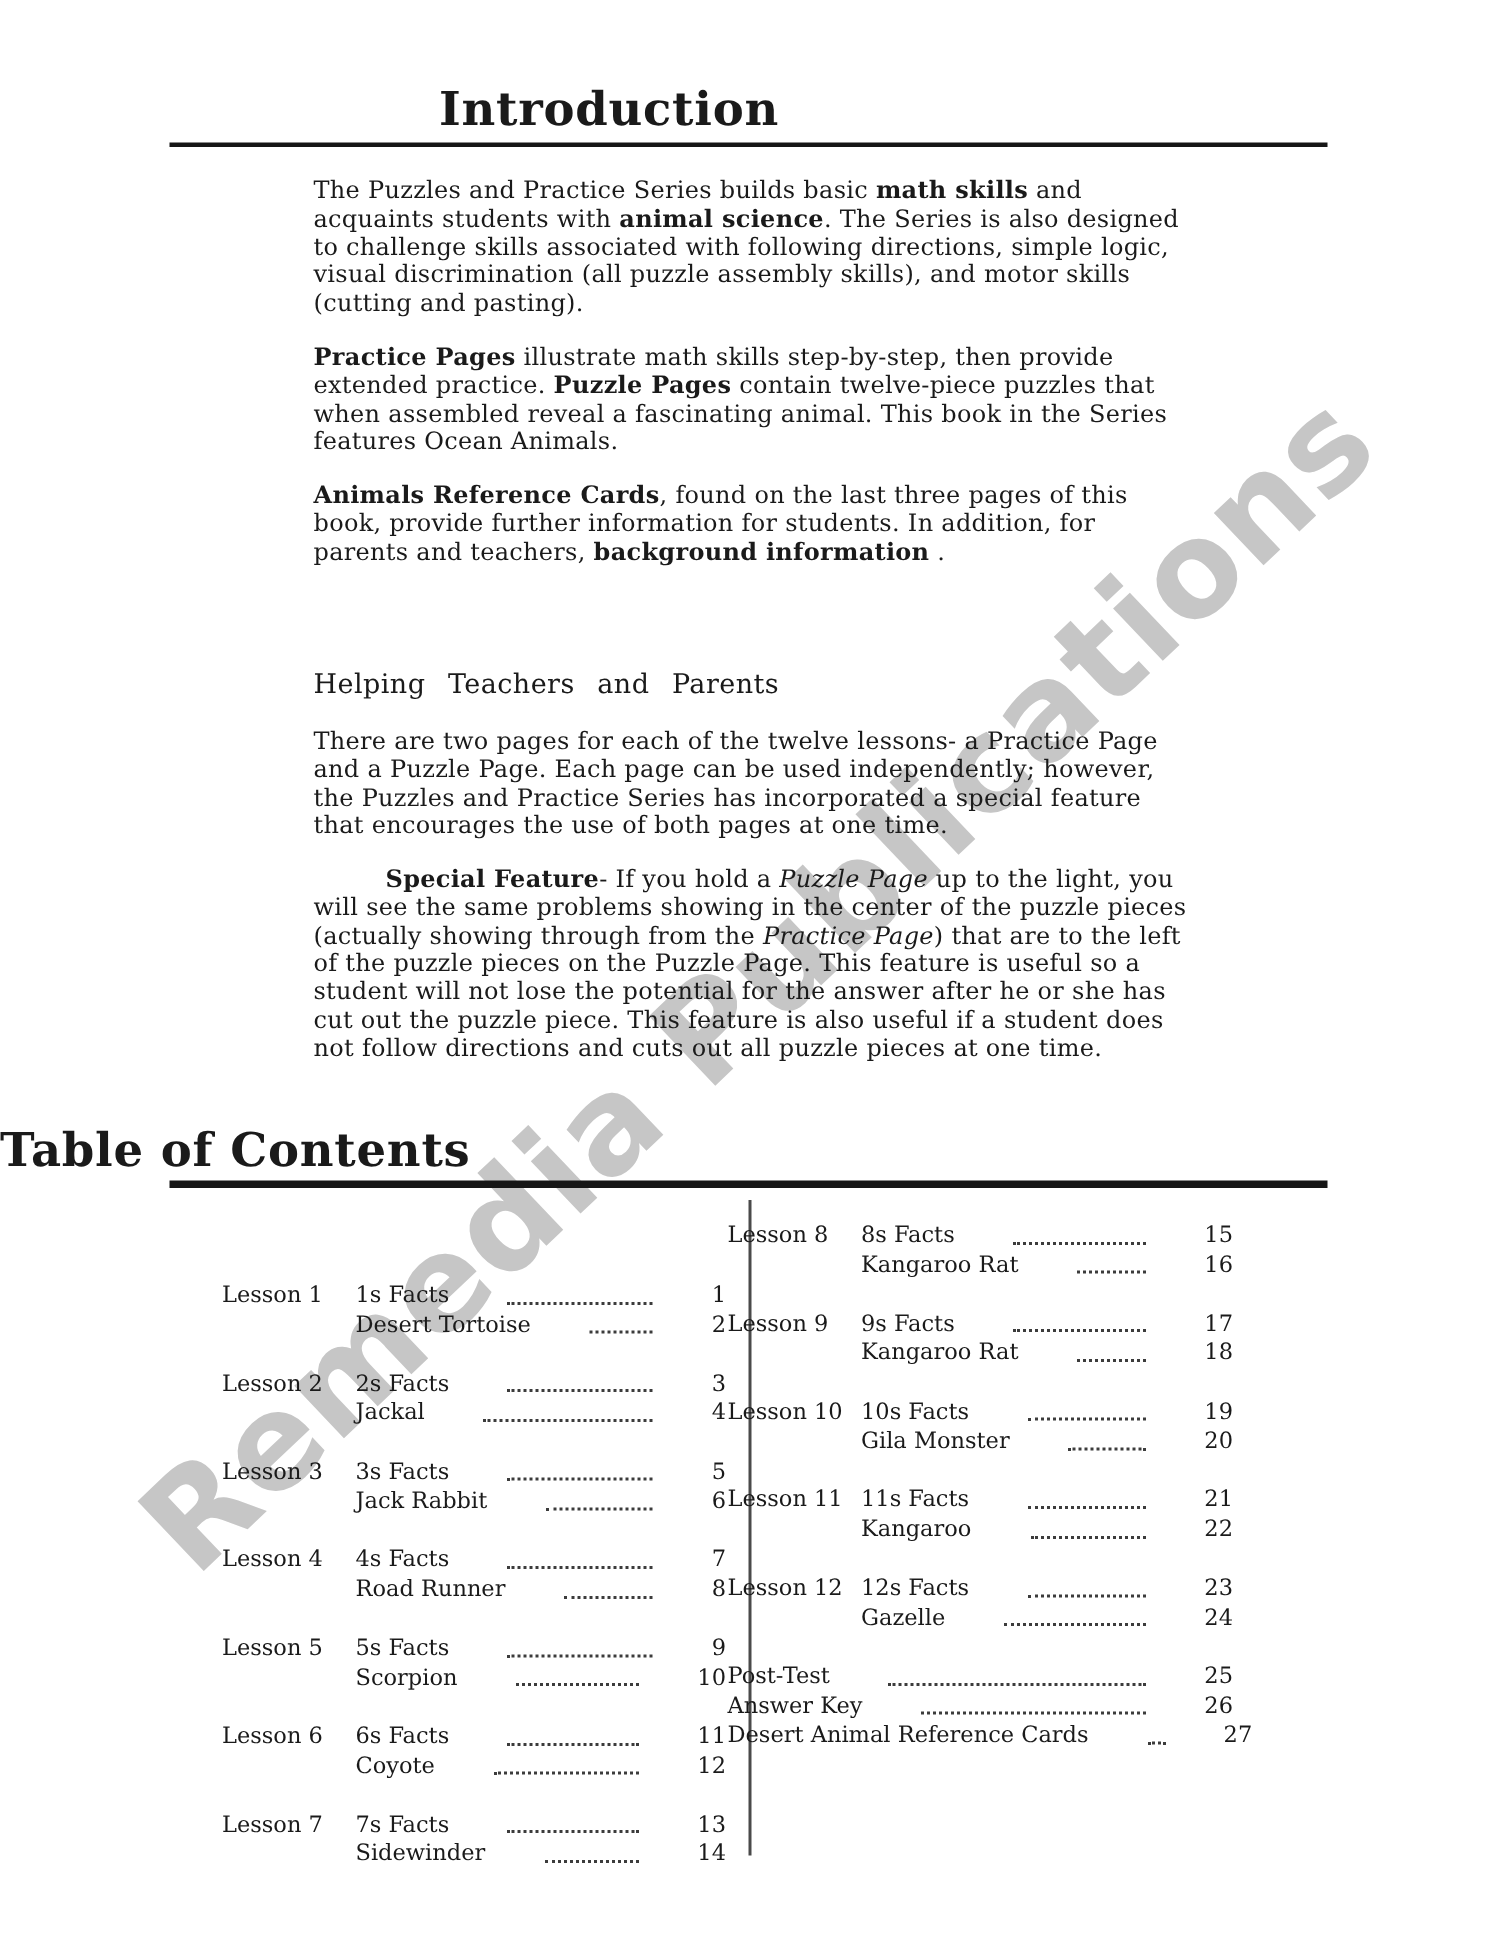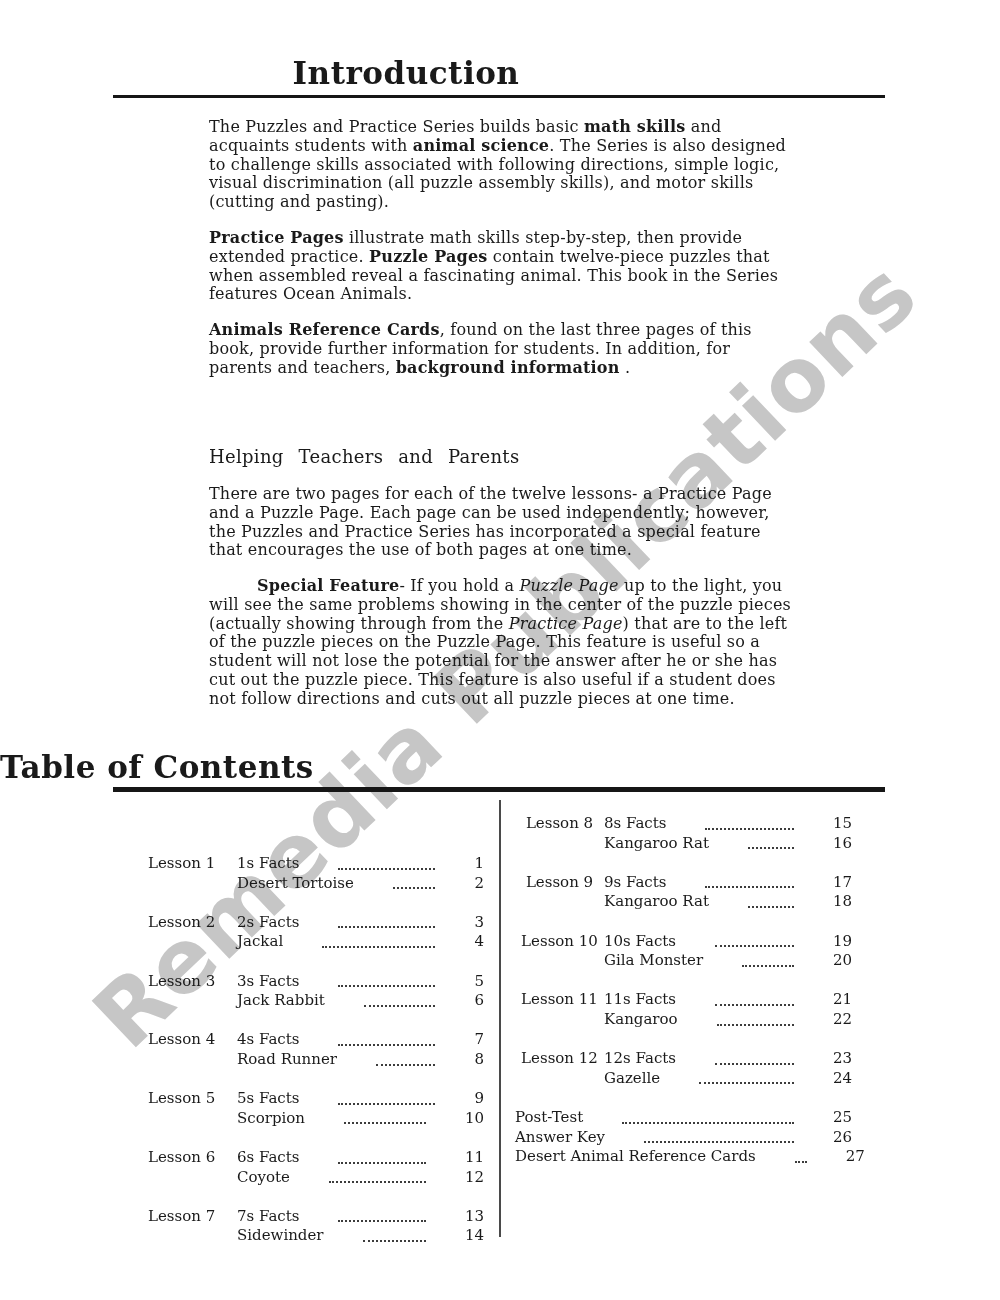--- a/index.html
+++ b/index.html
@@ -74,21 +74,21 @@
     word-spacing: 9px;
     letter-spacing: 0.3px;
   }
   .p4 { top: 485px; }
   .p5 { top: 577px; text-indent: 48px; }
   .b { font-weight: bold; }
   .i { font-style: italic; margin-top: 33px; }
   
   .toc-col { position: absolute; top: 814px; z-index: 1; font-size: 15px; }
   .toc-col.left  { left: 148px; width: 336px; margin-top: 40px; }
-  .toc-col.right { left: 515px; width: 337px; text-align: center; }
+  .toc-col.right { left: 485px; width: 337px; }
   .toc-group { display: flex; margin-bottom: 19.6px; }
   .toc-lesson { width: 89px; flex-shrink: 0; white-space: nowrap; }
   .toc-items { flex: 1; min-width: 0; }
   .toc-row { display: flex; align-items: baseline; height: 19.6px; gap: 36px; }
   .toc-t { white-space: nowrap; }
   .leader {
     flex: 1;
     border-bottom: 2px dotted #3c3c3c;
     margin: 0 3px 4px 3px;
     align-self: flex-end;

